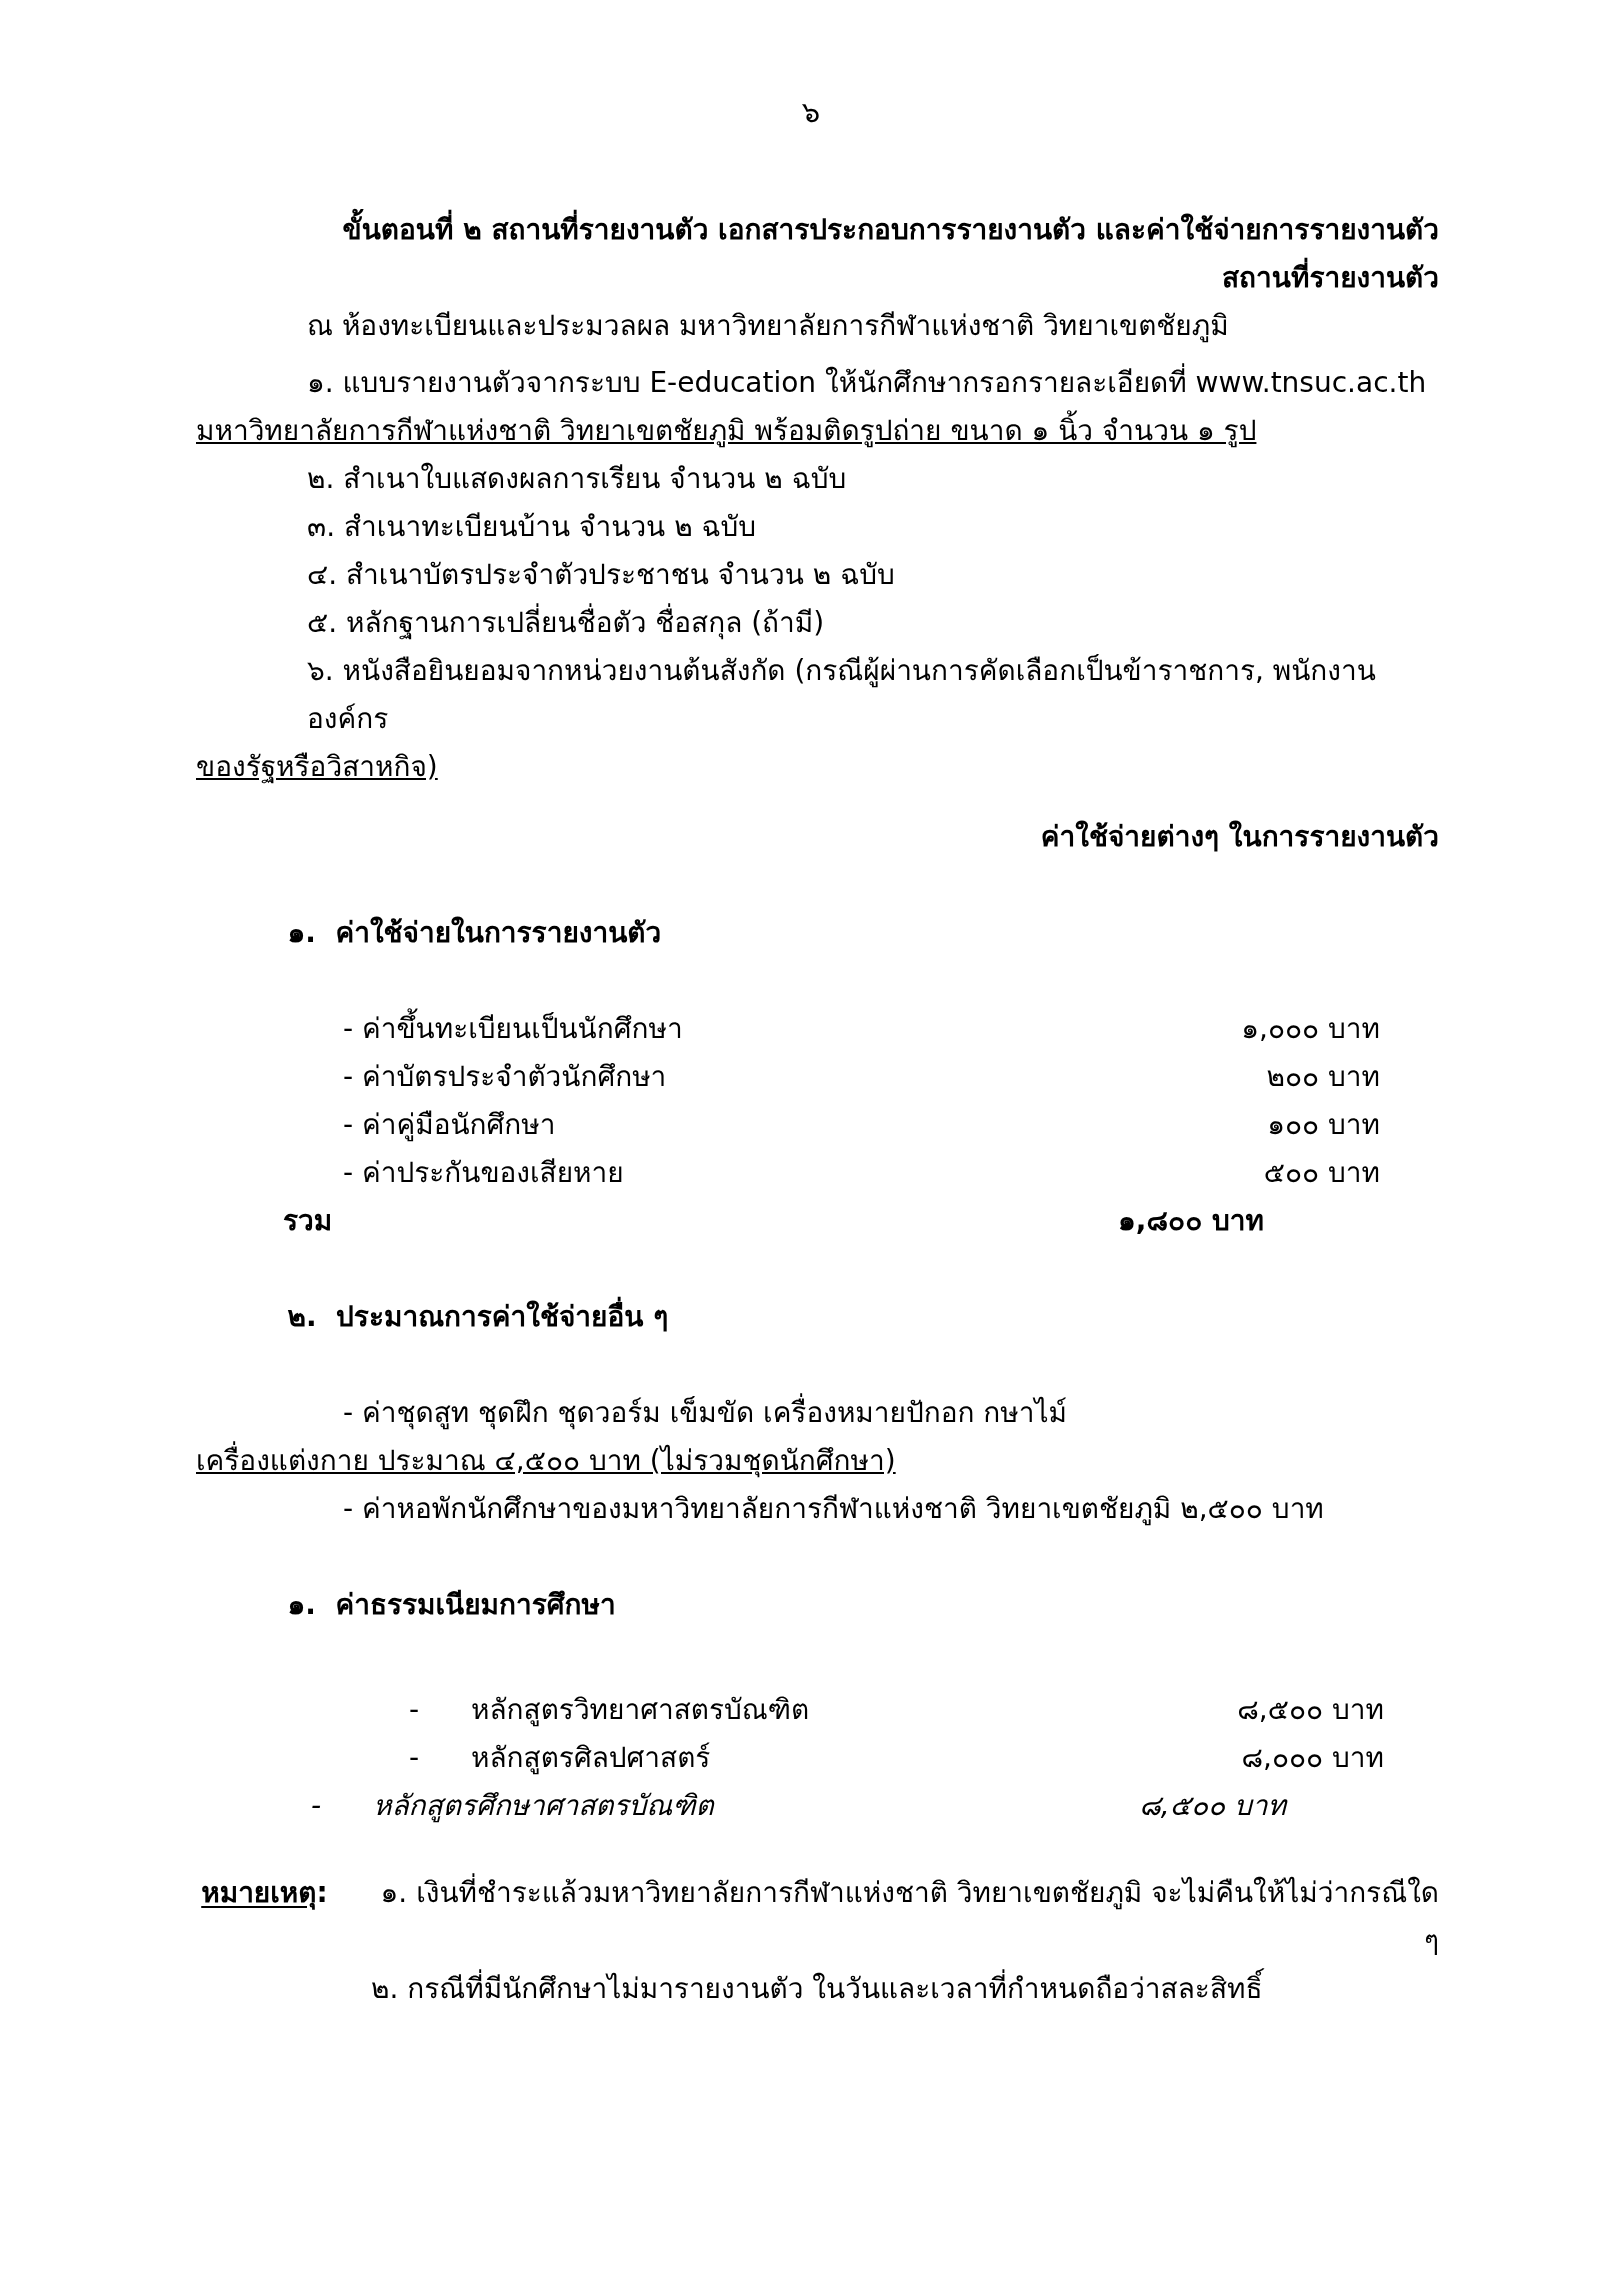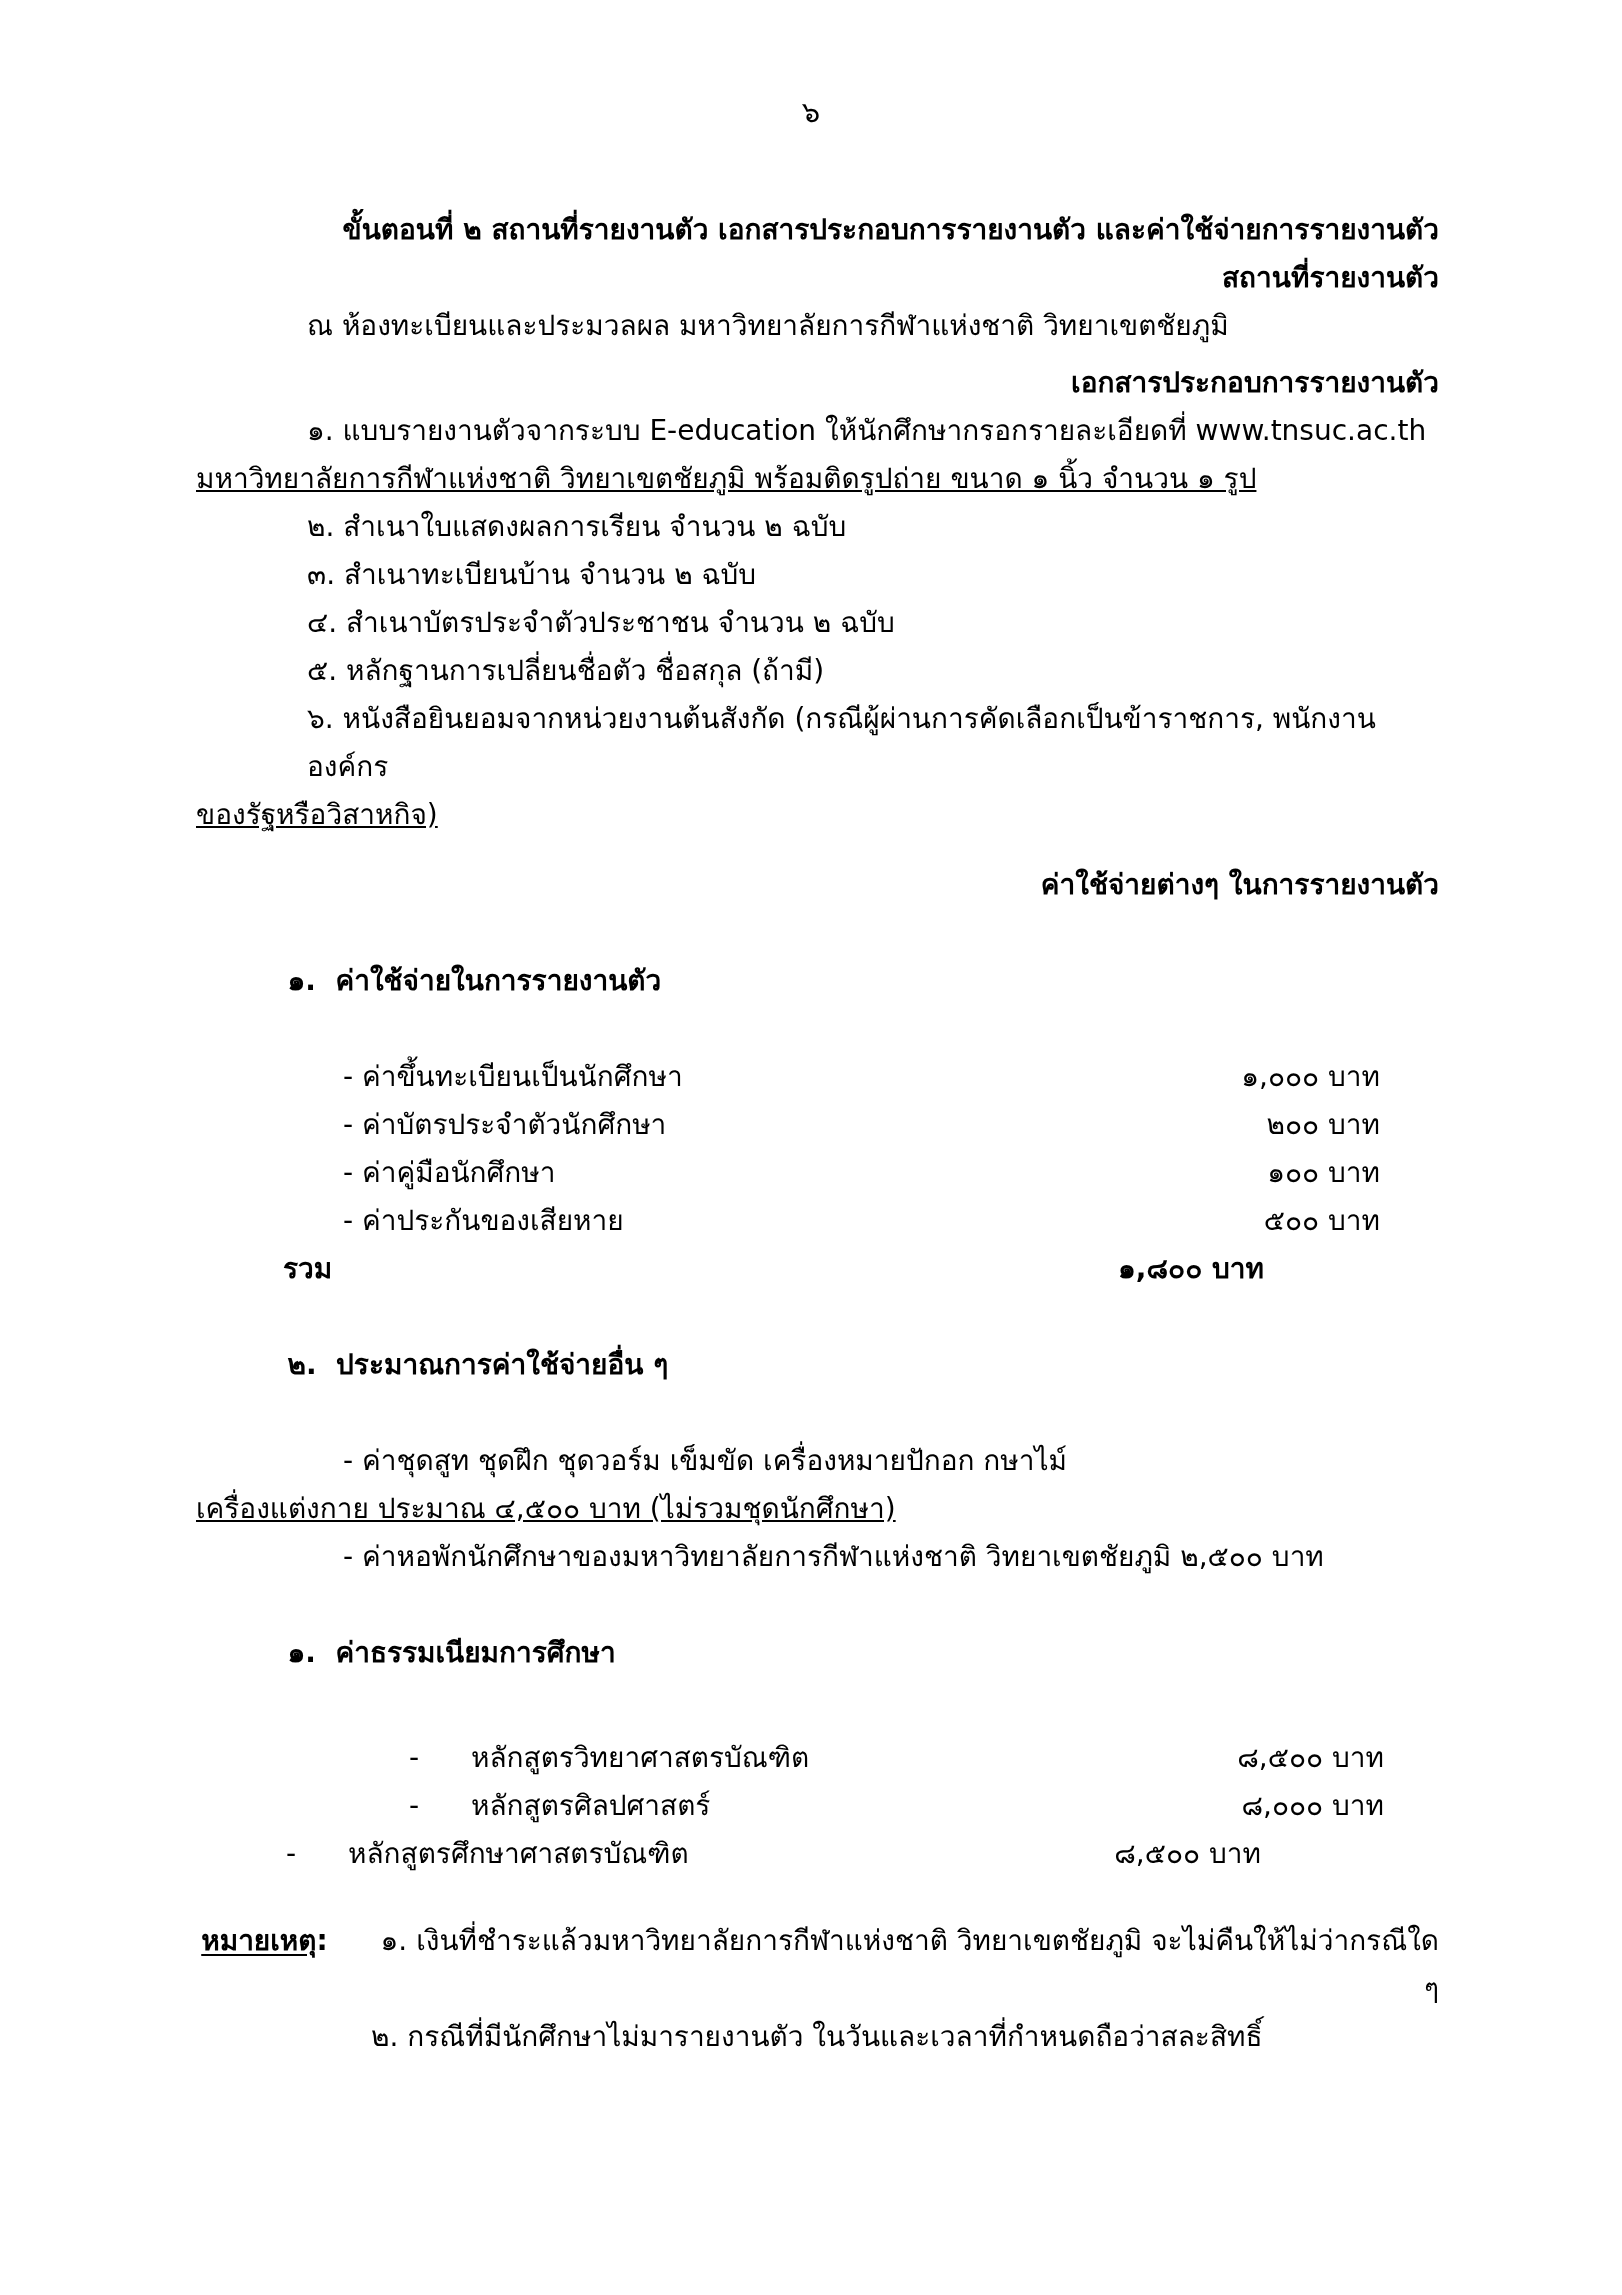--- a/index.html
+++ b/index.html
@@ -79,21 +79,20 @@
 
   <div class="content">
 
     <div class="ln bold ind-head">ขั้นตอนที่ ๒ สถานที่รายงานตัว เอกสารประกอบการรายงานตัว และค่าใช้จ่ายการรายงานตัว</div>
 
     <div class="ln bold ind-head">สถานที่รายงานตัว</div>
     <div class="ln ind-para">ณ ห้องทะเบียนและประมวลผล มหาวิทยาลัยการกีฬาแห่งชาติ วิทยาเขตชัยภูมิ</div>
 
     <div class="gap-sm"></div>
 
-    <div class="ln bold ind-head">เอกสารประกอบการรายงานตัว</div>
 
     <div class="ln ind-num">๑. แบบรายงานตัวจากระบบ E-education ให้นักศึกษากรอกรายละเอียดที่ www.tnsuc.ac.th</div>
     <div class="ln flush">มหาวิทยาลัยการกีฬาแห่งชาติ วิทยาเขตชัยภูมิ พร้อมติดรูปถ่าย ขนาด ๑ นิ้ว จำนวน ๑ รูป</div>
 
     <div class="ln ind-num">๒. สำเนาใบแสดงผลการเรียน จำนวน ๒ ฉบับ</div>
     <div class="ln ind-num">๓. สำเนาทะเบียนบ้าน จำนวน ๒ ฉบับ</div>
     <div class="ln ind-num">๔. สำเนาบัตรประจำตัวประชาชน จำนวน ๒ ฉบับ</div>
     <div class="ln ind-num">๕. หลักฐานการเปลี่ยนชื่อตัว ชื่อสกุล (ถ้ามี)</div>
 
     <div class="ln ind-num">๖. หนังสือยินยอมจากหน่วยงานต้นสังกัด (กรณีผู้ผ่านการคัดเลือกเป็นข้าราชการ, พนักงานองค์กร</div>
@@ -145,21 +144,21 @@
     <div class="gap-sm"></div>
 
     <div class="fee-wrap" style="margin-left:213px;">
       <span style="display:inline-block;width:62px;">-</span><span>หลักสูตรวิทยาศาสตรบัณฑิต</span>
       <span class="amount-col" style="width:959px;">๘,๕๐๐ บาท</span>
     </div>
     <div class="fee-wrap" style="margin-left:213px;">
       <span style="display:inline-block;width:62px;">-</span><span>หลักสูตรศิลปศาสตร์</span>
       <span class="amount-col" style="width:959px;">๘,๐๐๐ บาท</span>
     </div>
-    <div class="fee-wrap" style="margin-left:90px;">
+    <div class="fee-wrap" style="margin-left:115px;font-style:italic;">
       <span style="display:inline-block;width:62px;">-</span><span>หลักสูตรศึกษาศาสตรบัณฑิต</span>
       <span class="amount-col" style="width:959px;">๘,๕๐๐ บาท</span>
     </div>
 
     <div class="gap-lg"></div>
 
     <div class="fee-wrap ind-head">
       <span class="bold underline-seg">หมายเหตุ</span><span class="bold">:</span>
       <span style="display:inline-block;width:44px;"></span><span>๑. เงินที่ชำระแล้วมหาวิทยาลัยการกีฬาแห่งชาติ วิทยาเขตชัยภูมิ จะไม่คืนให้ไม่ว่ากรณีใด ๆ</span>
     </div>

